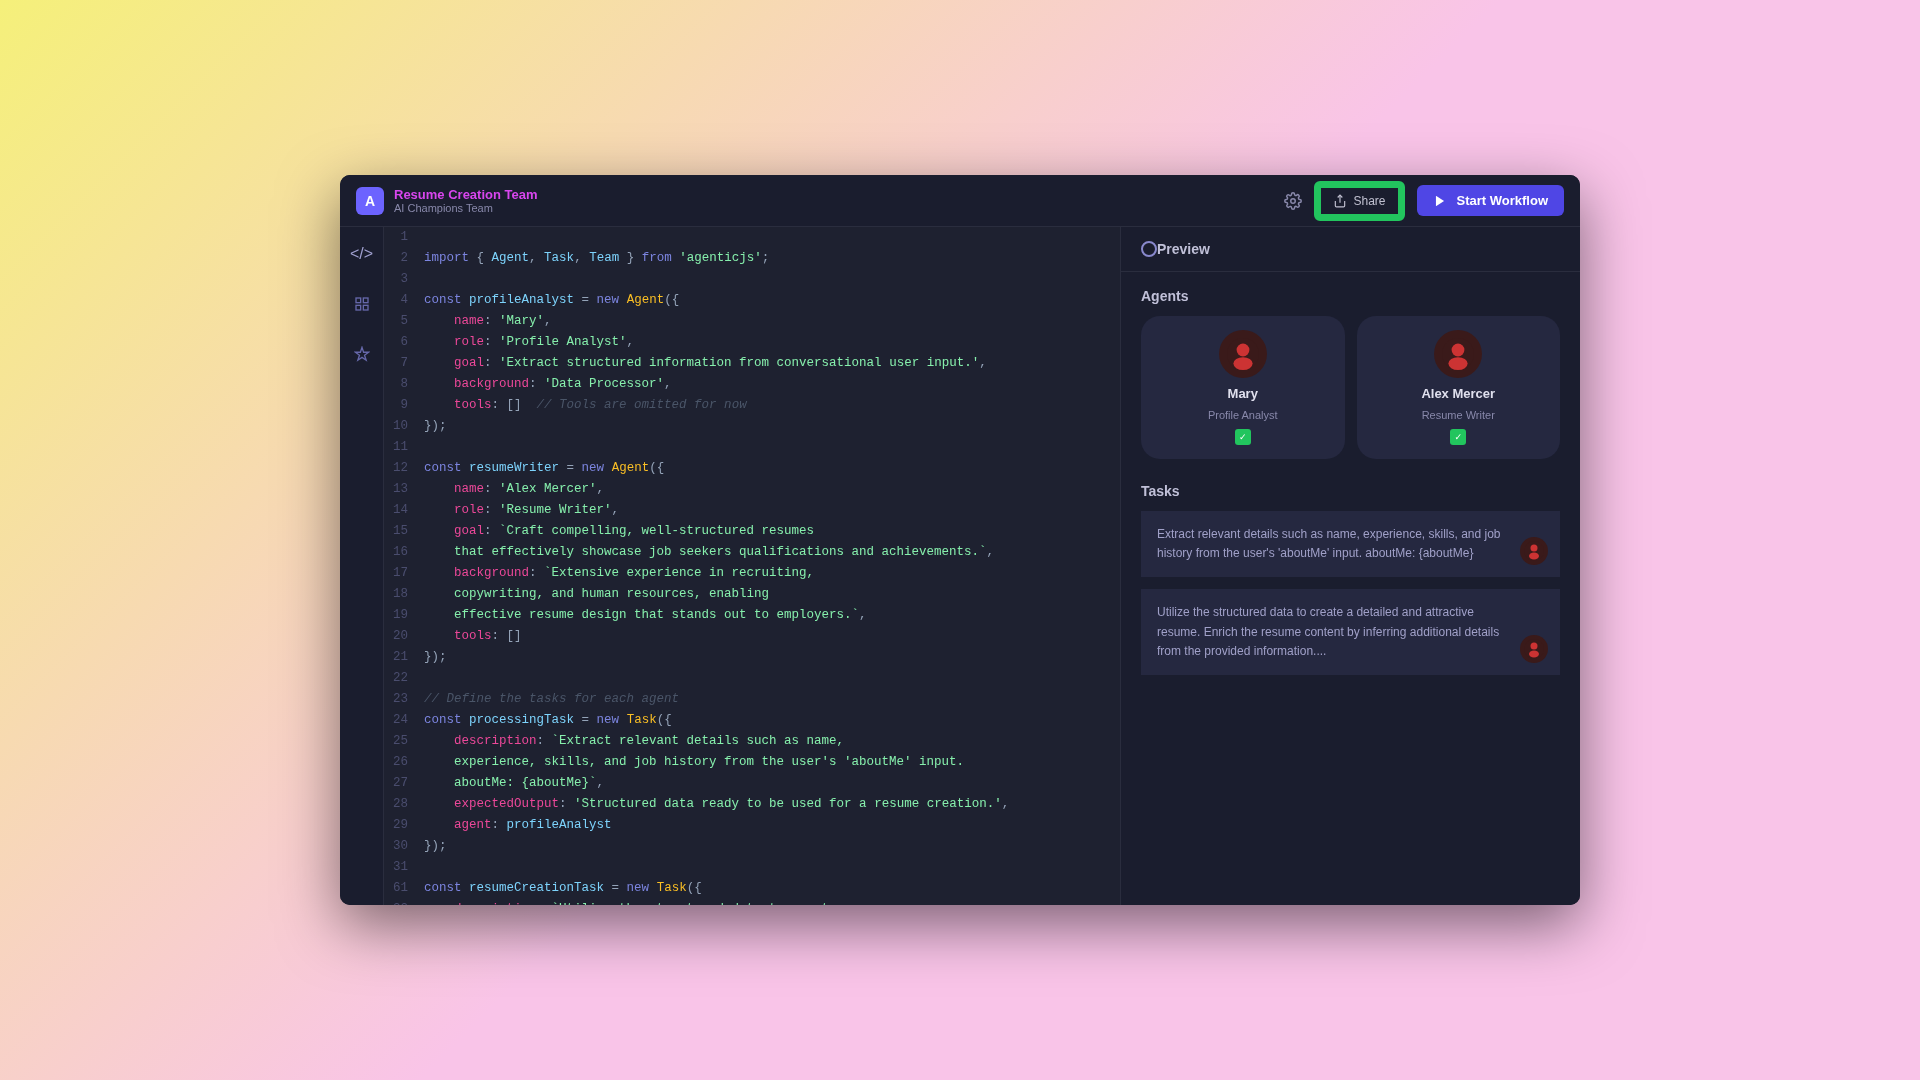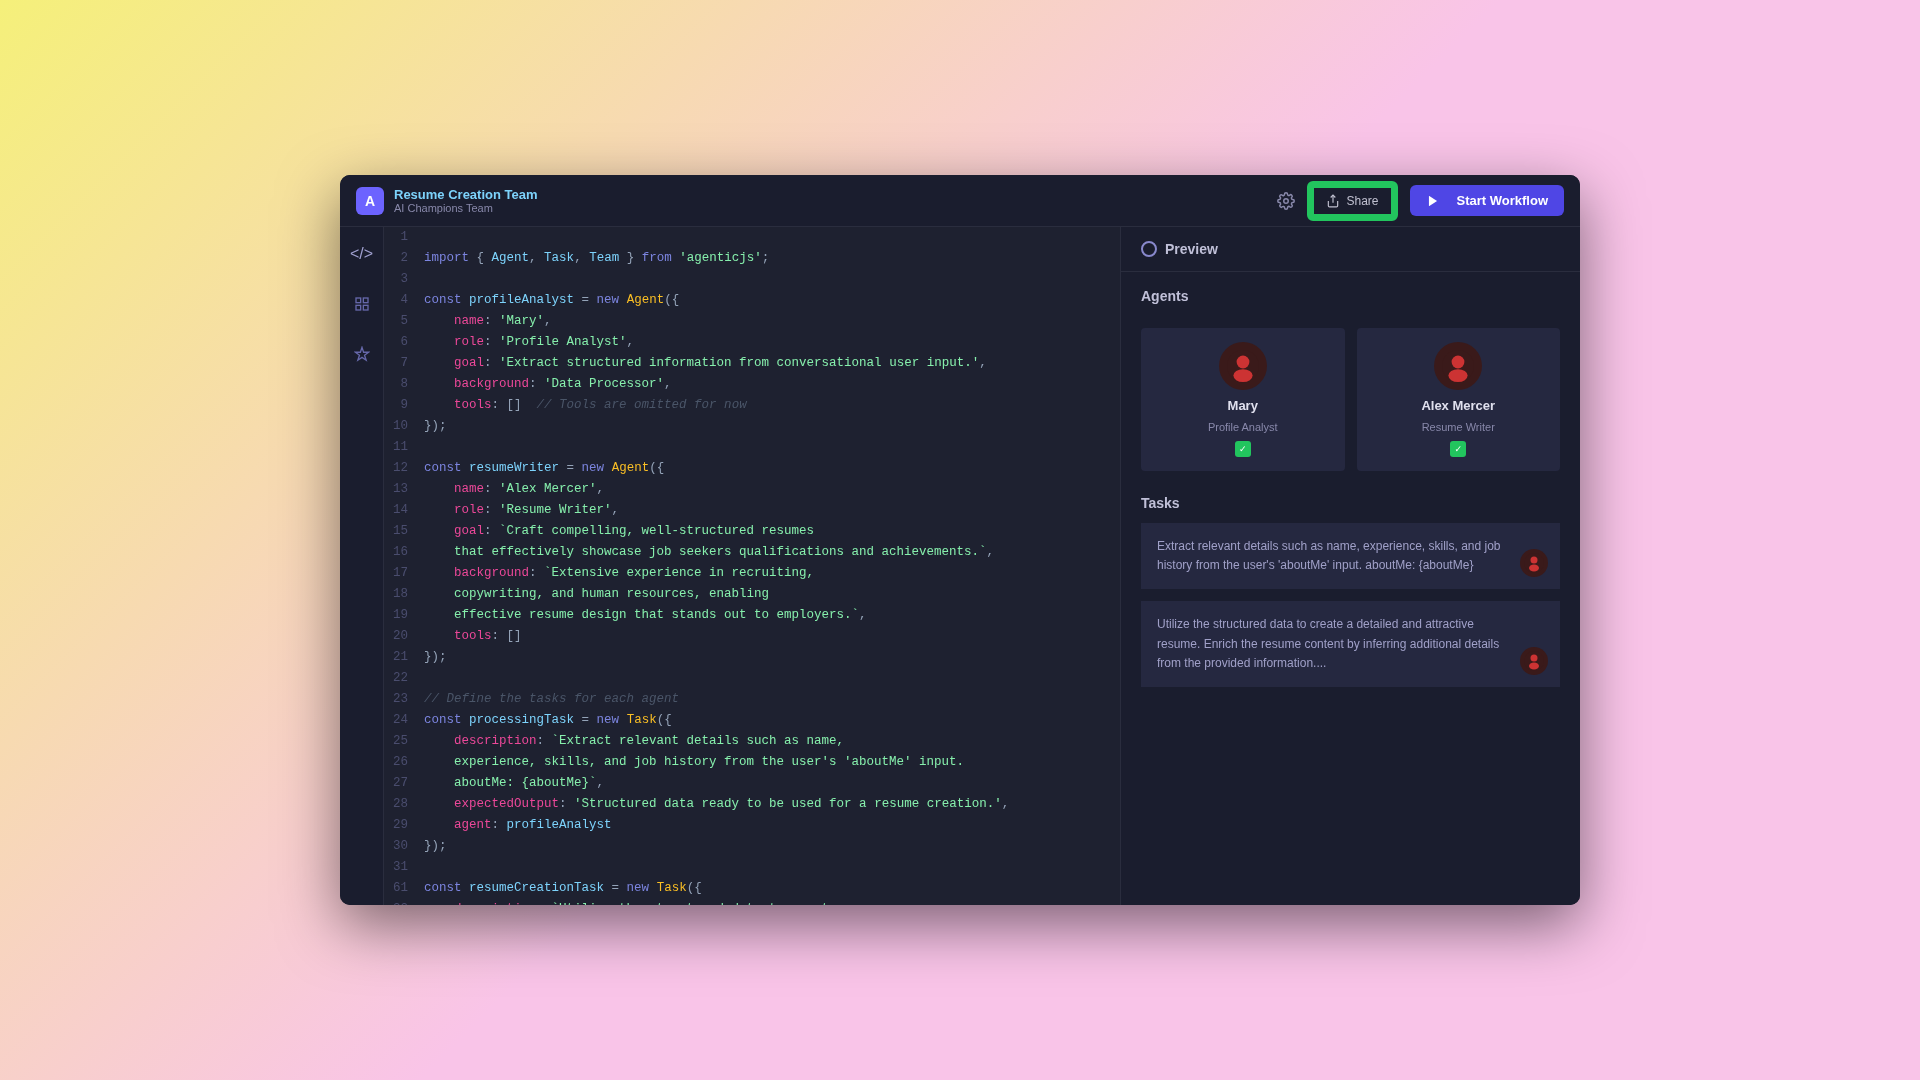--- a/index.html
+++ b/index.html
@@ -48,21 +48,21 @@
       justify-content: center;
       color: white;
       font-size: 14px;
       font-weight: bold;
     }
     .header-title {
       display: flex;
       flex-direction: column;
     }
     .header-title-main {
-      color: #7dd3fc;
+      color: #d946ef;
       font-size: 13px;
       font-weight: 600;
     }
     .header-title-sub {
       color: #8888aa;
       font-size: 11px;
     }
     .header-right {
       display: flex;
       align-items: center;
@@ -93,21 +93,21 @@
       background: #4f46e5;
       border: none;
       border-radius: 6px;
       padding: 8px 16px;
       color: white;
       font-size: 13px;
       font-weight: 600;
       cursor: pointer;
       display: flex;
       align-items: center;
-      gap: 17px;
+      gap: 10px;
     }
     
     .main-body {
       display: flex;
       flex: 1;
       overflow: hidden;
     }
     
     .sidebar-icons {
       width: 44px;
@@ -179,21 +179,20 @@
       display: flex;
       flex-direction: column;
       flex-shrink: 0;
       overflow-y: auto;
     }
     .preview-header {
       padding: 14px 20px;
       border-bottom: 1px solid #2a2d3e;
       display: flex;
       align-items: center;
-      gap: 8px;
     }
     .preview-icon {
       width: 16px;
       height: 16px;
       border: 2px solid #8888cc;
       border-radius: 50%;
     }
     .preview-title {
       color: #c0c0d8;
       font-size: 14px;
@@ -209,27 +208,26 @@
       margin-bottom: 12px;
     }
     .agents-grid {
       display: flex;
       gap: 12px;
       margin-bottom: 24px;
     }
     .agent-card {
       flex: 1;
       background: #252840;
-      border-radius: 4px;
+      border-radius: 19px;
       padding: 14px;
       display: flex;
       flex-direction: column;
       align-items: center;
       gap: 8px;
-      margin-top: 12px;
     }
     .agent-avatar {
       width: 48px;
       height: 48px;
       border-radius: 50%;
       background: #3a1a1a;
       display: flex;
       align-items: center;
       justify-content: center;
       font-size: 24px;

